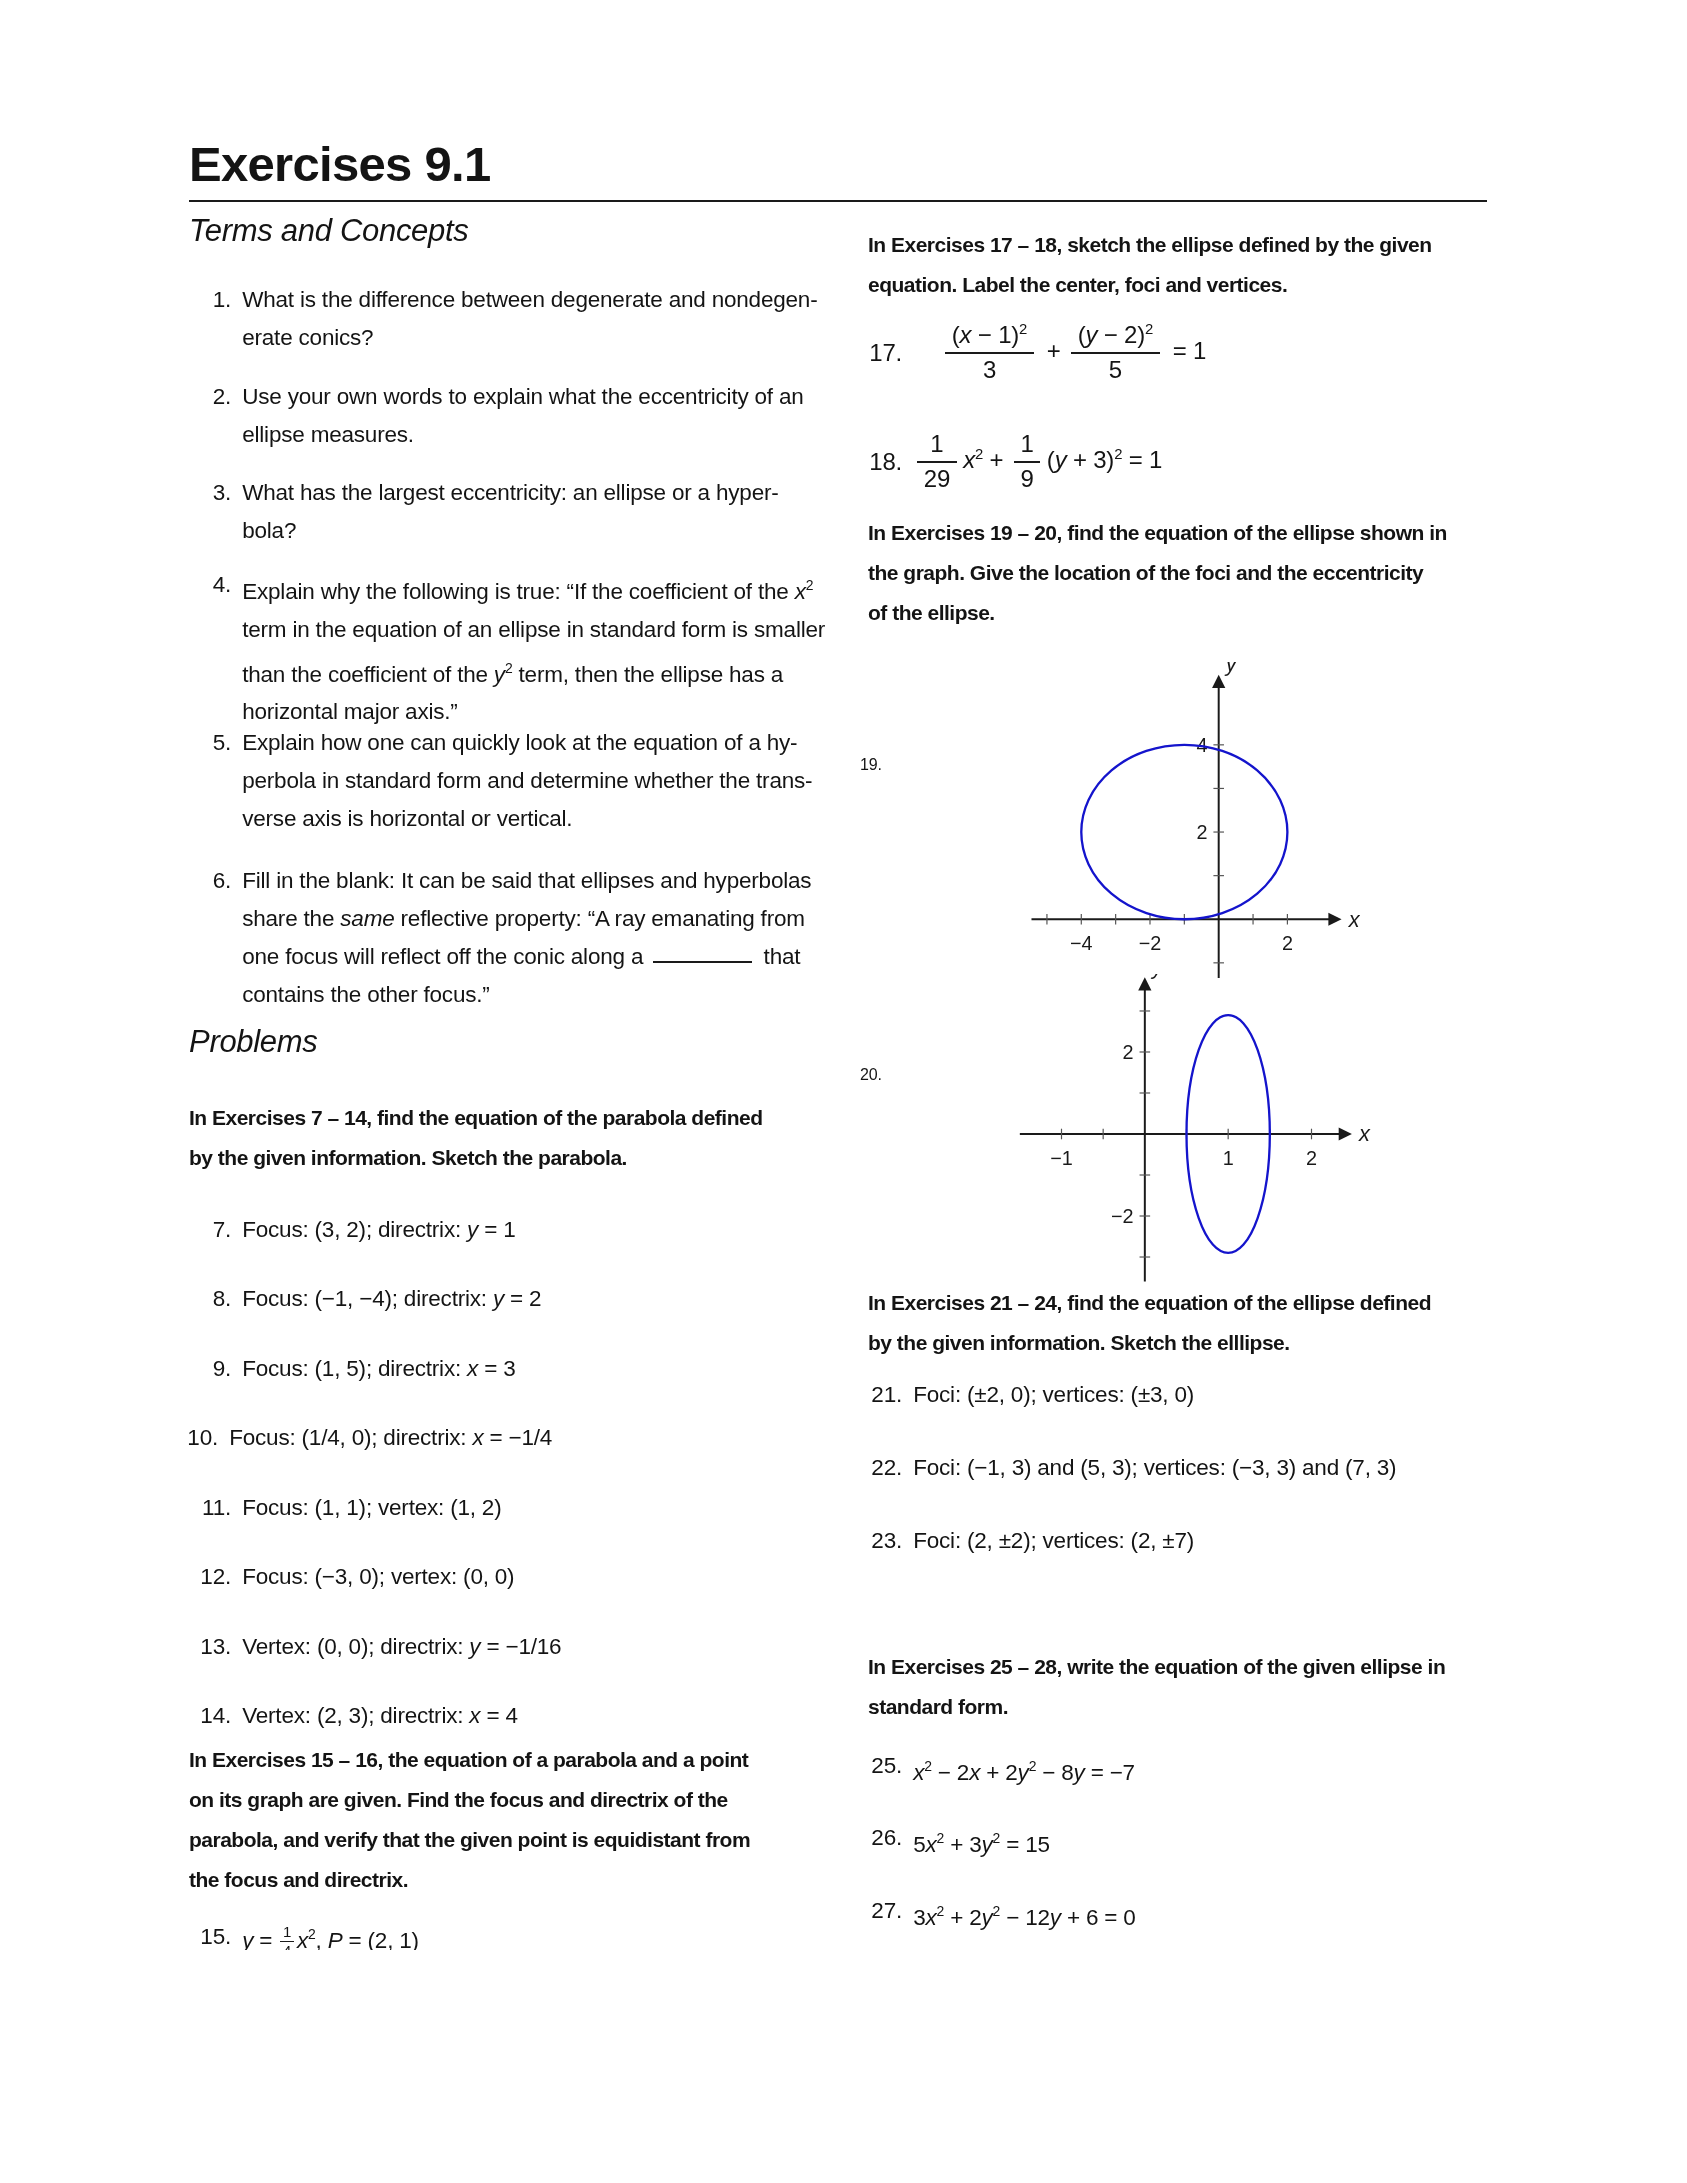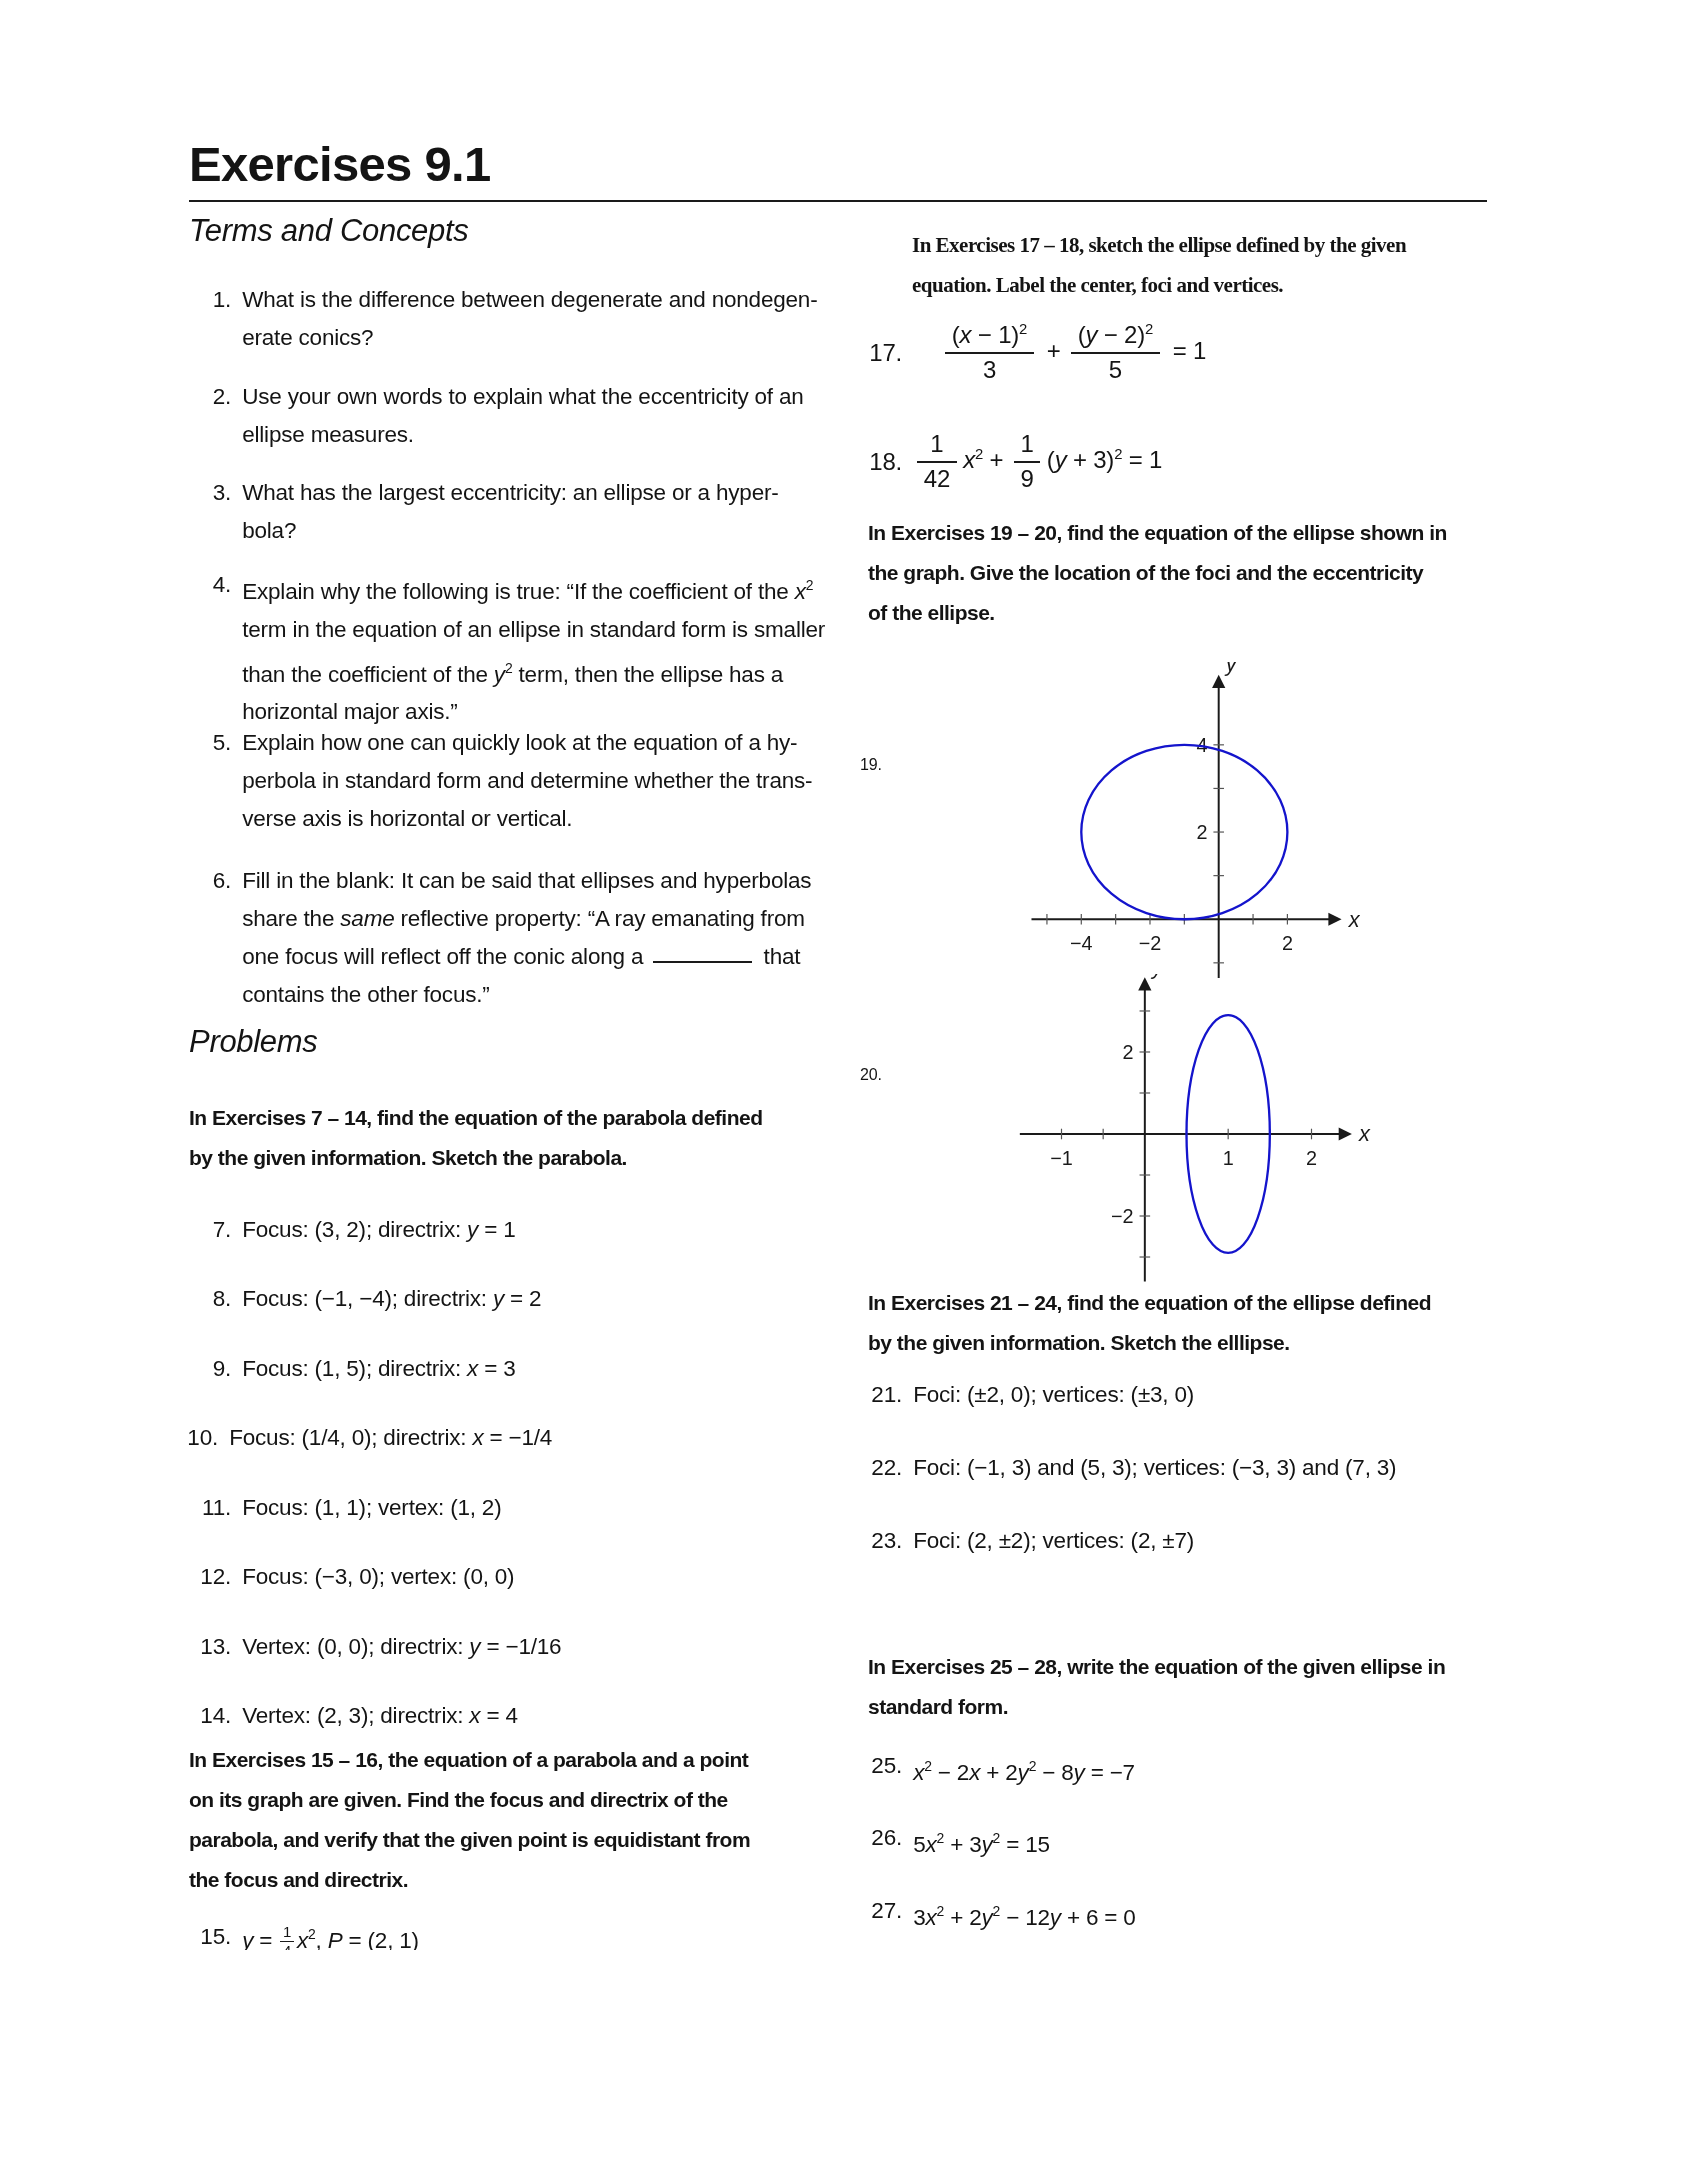--- a/index.html
+++ b/index.html
@@ -105,29 +105,29 @@
 
   <div class="abs item center" style="left:189px;top:1915px;">
     <span class="inum">15.</span>
     <span class="itext"><i>y</i> = <span class="frac fs"><span class="top">1</span><span class="bot">4</span></span><i>x</i><sup>2</sup>, <i>P</i> = (2, 1)</span>
   </div>
   <div class="abs item center" style="left:189px;top:1985px;">
     <span class="inum">16.</span>
     <span class="itext"><i>x</i> = <span class="frac fs"><span class="top">1</span><span class="bot">8</span></span>(<i>y</i> − 2)<sup>2</sup> + 3, <i>P</i> = (11, 10)</span>
   </div>
 
-  <div class="abs intro" style="left:912px;top:225px;width:635px;font-family:Liberation Serif, serif;">In Exercises 17 – 18, sketch the ellipse defined by the given<br>equation. Label the center, foci and vertices.</div>
+  <div class="abs intro" style="left:868px;top:225px;width:635px;">In Exercises 17 – 18, sketch the ellipse defined by the given<br>equation. Label the center, foci and vertices.</div>
 
   <div class="abs item center eq17" style="left:860px;top:321px;gap:28px;">
     <span class="inum">17.</span>
     <span class="itext"><span class="frac"><span class="top">(<i>x</i> − 1)<sup>2</sup></span><span class="bot">3</span></span> + <span class="frac"><span class="top">(<i>y</i> − 2)<sup>2</sup></span><span class="bot">5</span></span> = 1</span>
   </div>
   <div class="abs item center eq17" style="left:860px;top:430px;">
     <span class="inum">18.</span>
-    <span class="itext"><span class="frac"><span class="top">1</span><span class="bot">42</span></span><i>x</i><sup>2</sup> + <span class="frac"><span class="top">1</span><span class="bot">9</span></span>(<i>y</i> + 3)<sup>2</sup> = 1</span>
+    <span class="itext"><span class="frac"><span class="top">1</span><span class="bot">29</span></span><i>x</i><sup>2</sup> + <span class="frac"><span class="top">1</span><span class="bot">9</span></span>(<i>y</i> + 3)<sup>2</sup> = 1</span>
   </div>
 
   <div class="abs intro" style="left:868px;top:513px;width:635px;">In Exercises 19 – 20, find the equation of the ellipse shown in<br>the graph.  Give the location of the foci and the eccentricity<br>of the ellipse.</div>
 
   <div class="abs gnum" style="left:860px;top:756px;">19.</div>
   <svg class="abs" style="left:1019px;top:662px;" width="341" height="327" viewBox="0 0 514.8 495">
       <line x1="18.19999999999998" y1="389.40000000000003" x2="470.6" y2="389.40000000000003" stroke="#1a1a1a" stroke-width="3"></line>
       <line x1="301.59999999999997" y1="478.5" x2="301.59999999999997" y2="36.30000000000005" stroke="#1a1a1a" stroke-width="3"></line>
       <polygon points="467.6,379.40000000000003 467.6,399.40000000000003 487.6,389.40000000000003" fill="#1a1a1a"></polygon>
       <polygon points="291.59999999999997,39.30000000000005 311.59999999999997,39.30000000000005 301.59999999999997,19.300000000000047" fill="#1a1a1a"></polygon>

